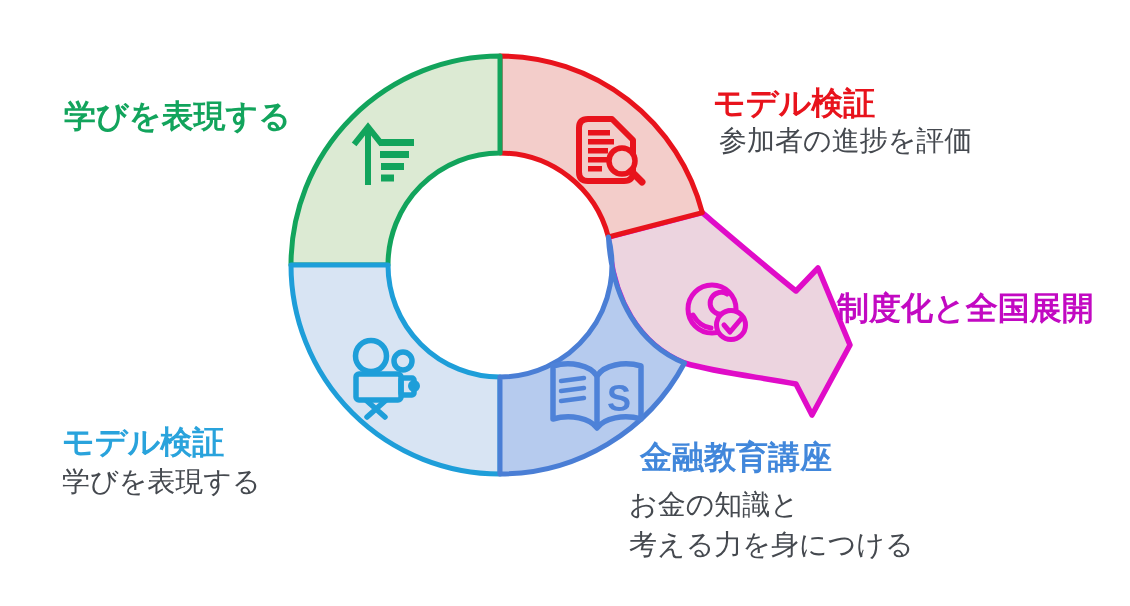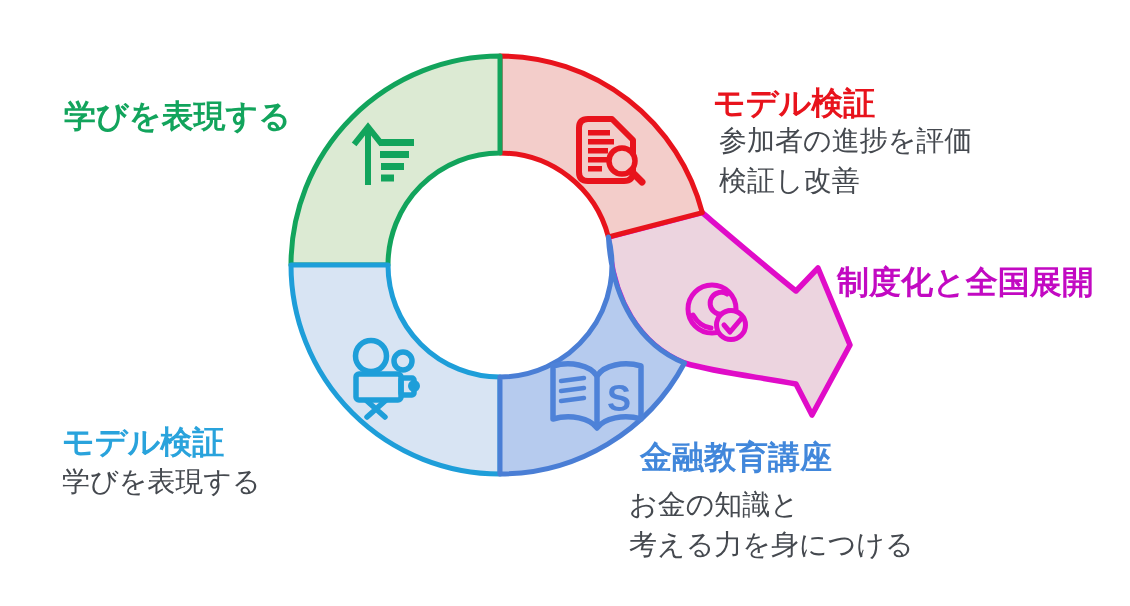--- a/index.html
+++ b/index.html
@@ -7,21 +7,21 @@
     position:relative;width:1130px;height:606px;background:#ffffff;overflow:hidden;
     font-family:"Liberation Sans","DejaVu Sans",sans-serif;
   }
   .txt{position:absolute;white-space:nowrap;line-height:1.1;}
   .seg-title{font-size:32px;font-weight:bold;}
   .seg-desc{font-size:28px;color:#45494F;}
   .t-green{color:#12A45C;}
   .t-red{color:#E8131C;}
   .t-cyan{color:#29A3DC;}
   .t-blue{color:#4187DB;}
-  .t-magenta{color:#C209C2;}
+  .t-magenta{color:#C209C2;margin-top:26px;}
   svg{position:absolute;left:0;top:0;}
 </style>
 </head>
 <body>
 
 <div id="stage">
 
   <svg width="1130" height="606" viewBox="0 0 1130 606">
 
     <g>
@@ -88,21 +88,20 @@
       <path d="M693 315 q7 12 18 13"></path>
       <circle cx="731" cy="325" r="14.5" fill="#ECD4DF"></circle>
       <path d="M724 325 l6 7 l11 -13" stroke-linejoin="round"></path>
     </g>
   </svg>
 
   <div class="txt seg-title t-green" style="left:64px;top:99px;">学びを表現する</div>
 
   <div class="txt seg-title t-red" style="left:713px;top:80px;margin-top:6px;">モデル検証</div>
   <div class="txt seg-desc" style="left:719px;top:126px;">参加者の進捗を評価</div>
-  <div class="txt seg-desc" style="left:719px;top:166px;">検証し改善</div>
 
   <div class="txt seg-title t-magenta" style="left:837px;top:265px;">制度化と全国展開</div>
 
   <div class="txt seg-title t-blue" style="left:606px;top:440px;margin-left:34px;">金融教育講座</div>
   <div class="txt seg-desc" style="left:629px;top:530px;">考える力を身につける</div>
   <div class="txt seg-desc" style="left:629px;top:490px;">お金の知識と</div>
 
   <div class="txt seg-title t-cyan" style="left:62px;top:425px;">モデル検証</div>
   <div class="txt seg-desc" style="left:62px;top:467px;text-align:right;">学びを表現する</div>
 

